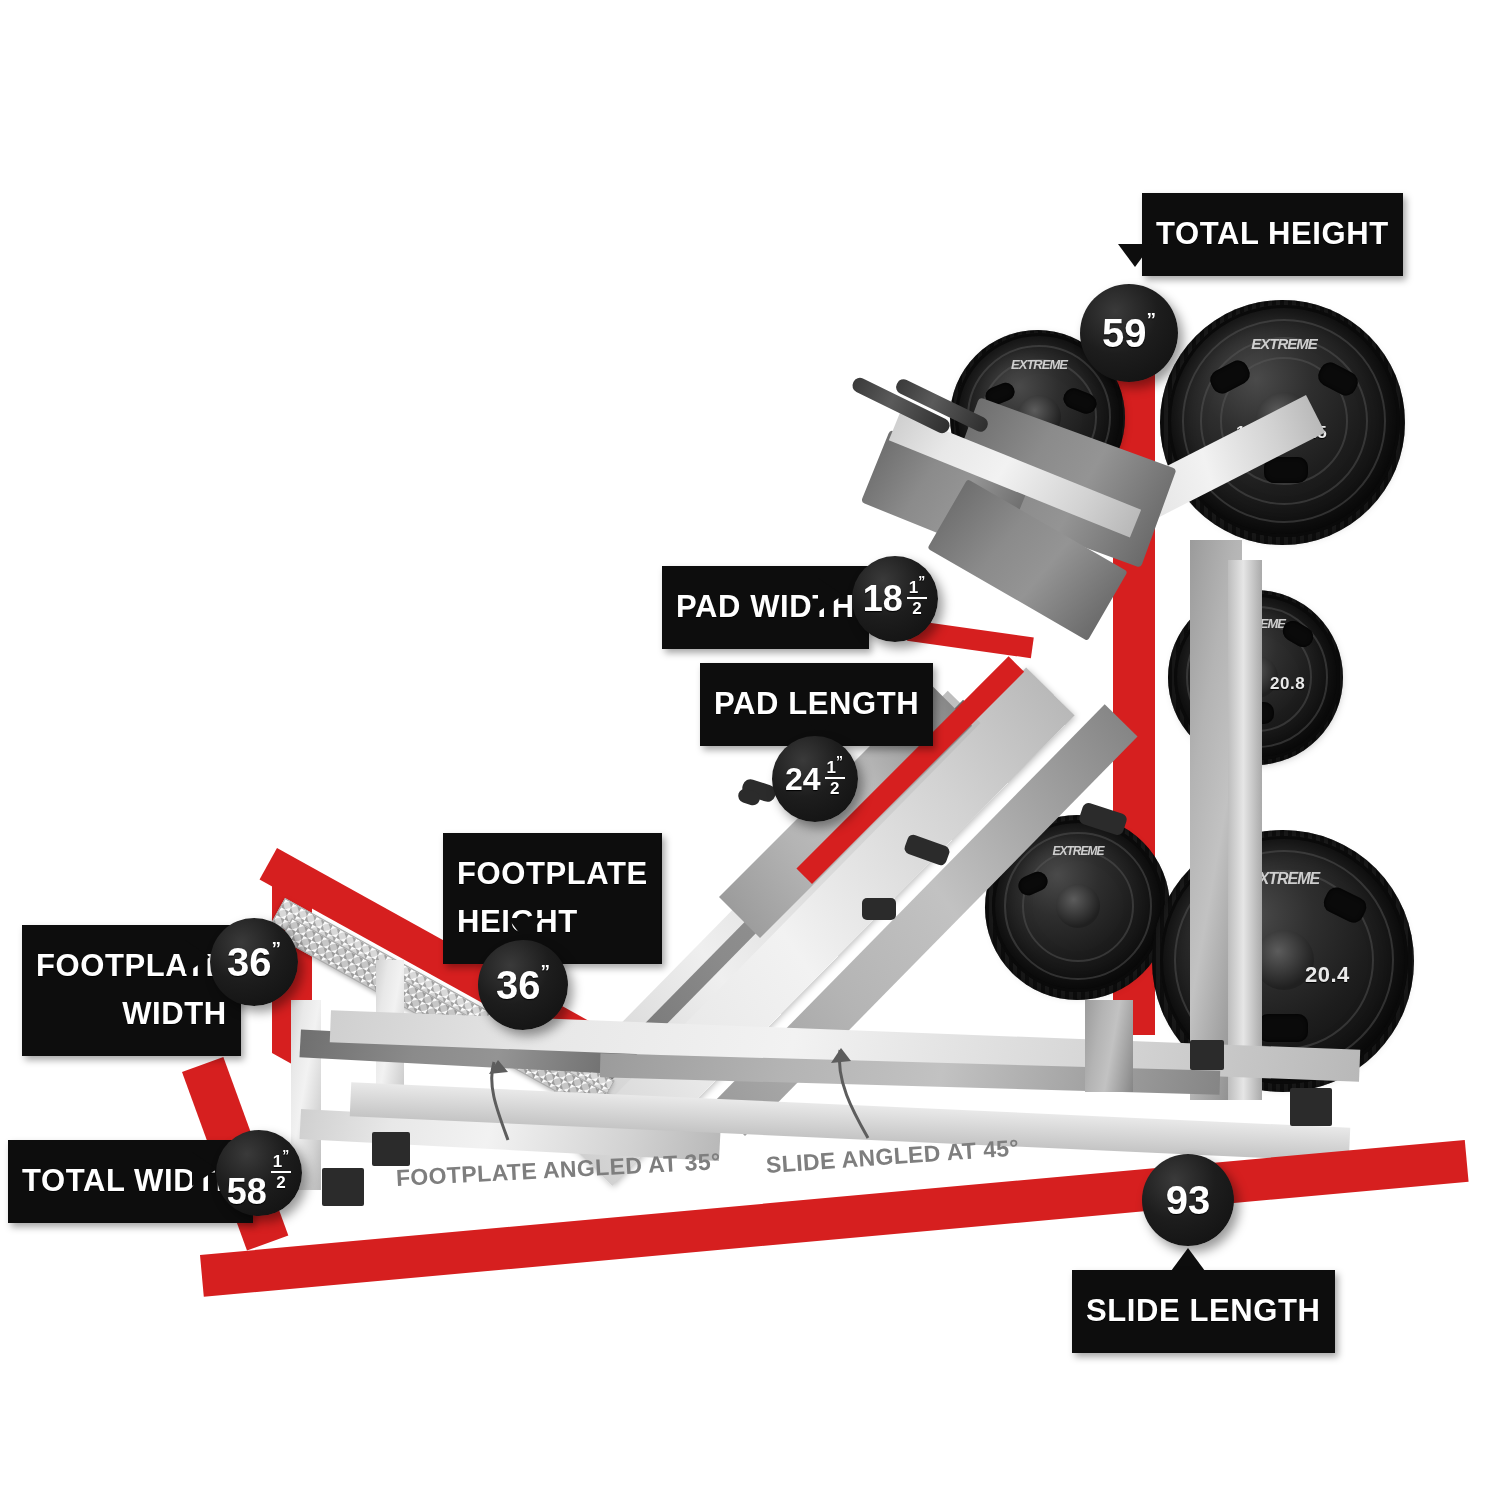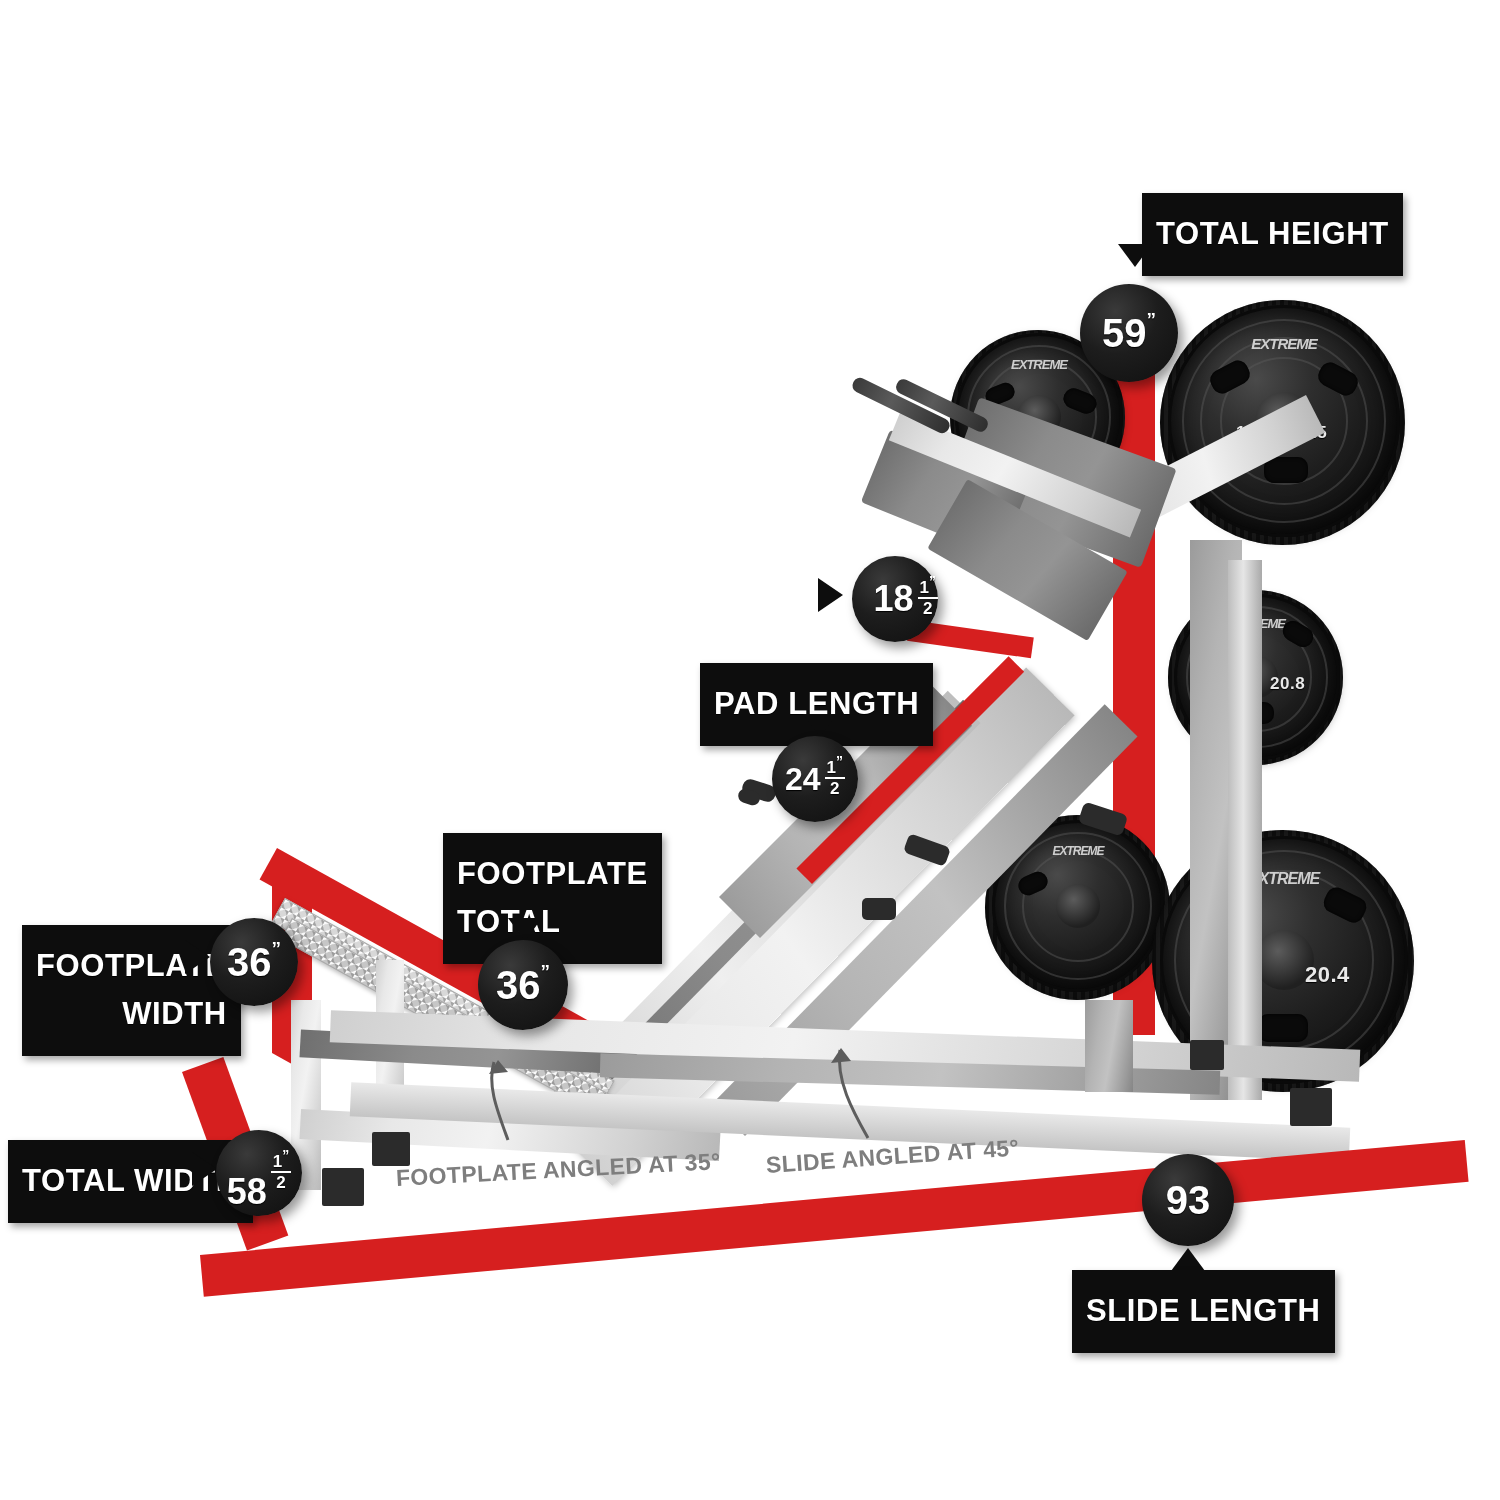--- a/index.html
+++ b/index.html
@@ -228,22 +228,25 @@
     <span class="t">TOTAL HEIGHT</span>
   </div>
   <div class="ptr down" style="left:1118px;top:244px;"></div>
   <div class="badge" style="left:1080px;top:284px;width:98px;height:98px;">
     <span class="num">
       <span class="whole">59</span>
         <span class="qt">”</span>
     </span>
   </div>
 
+  <div class="tag" style="left:662px;top:566px;">
+    <span class="t">PAD WIDTH</span>
+  </div>
   <div class="ptr right" style="left:818px;top:578px;"></div>
-  <div class="badge" style="left:852px;top:556px;width:86px;height:86px;justify-content:flex-end;">
+  <div class="badge" style="left:852px;top:556px;width:86px;height:86px;">
     <span class="num">
       <span class="whole" style="font-size:36px;">18</span>
       <span class="frac">
         <span class="n"><span>1</span><span class="qt" style="top:-7px;font-size:14px;">”</span></span>
         <span class="d">2</span>
       </span>
     </span>
   </div>
 
   <div class="tag" style="left:700px;top:663px;">
@@ -255,21 +258,21 @@
       <span class="whole" style="font-size:32px;">24</span>
       <span class="frac">
         <span class="n"><span>1</span><span class="qt" style="top:-7px;font-size:14px;">”</span></span>
         <span class="d">2</span>
       </span>
     </span>
   </div>
 
   <div class="tag two" style="left:443px;top:833px;text-align:left;">
     <span class="t">FOOTPLATE</span>
-    <span class="t l2" style="text-align:left;">TOTAL</span>
+    <span class="t l2" style="text-align:left;">HEIGHT</span>
   </div>
   <div class="ptr down" style="left:508px;top:918px;"></div>
   <div class="badge" style="left:478px;top:940px;width:90px;height:90px;">
     <span class="num">
       <span class="whole">36</span>
         <span class="qt">”</span>
     </span>
   </div>
 
   <div class="tag two" style="left:22px;top:925px;">

